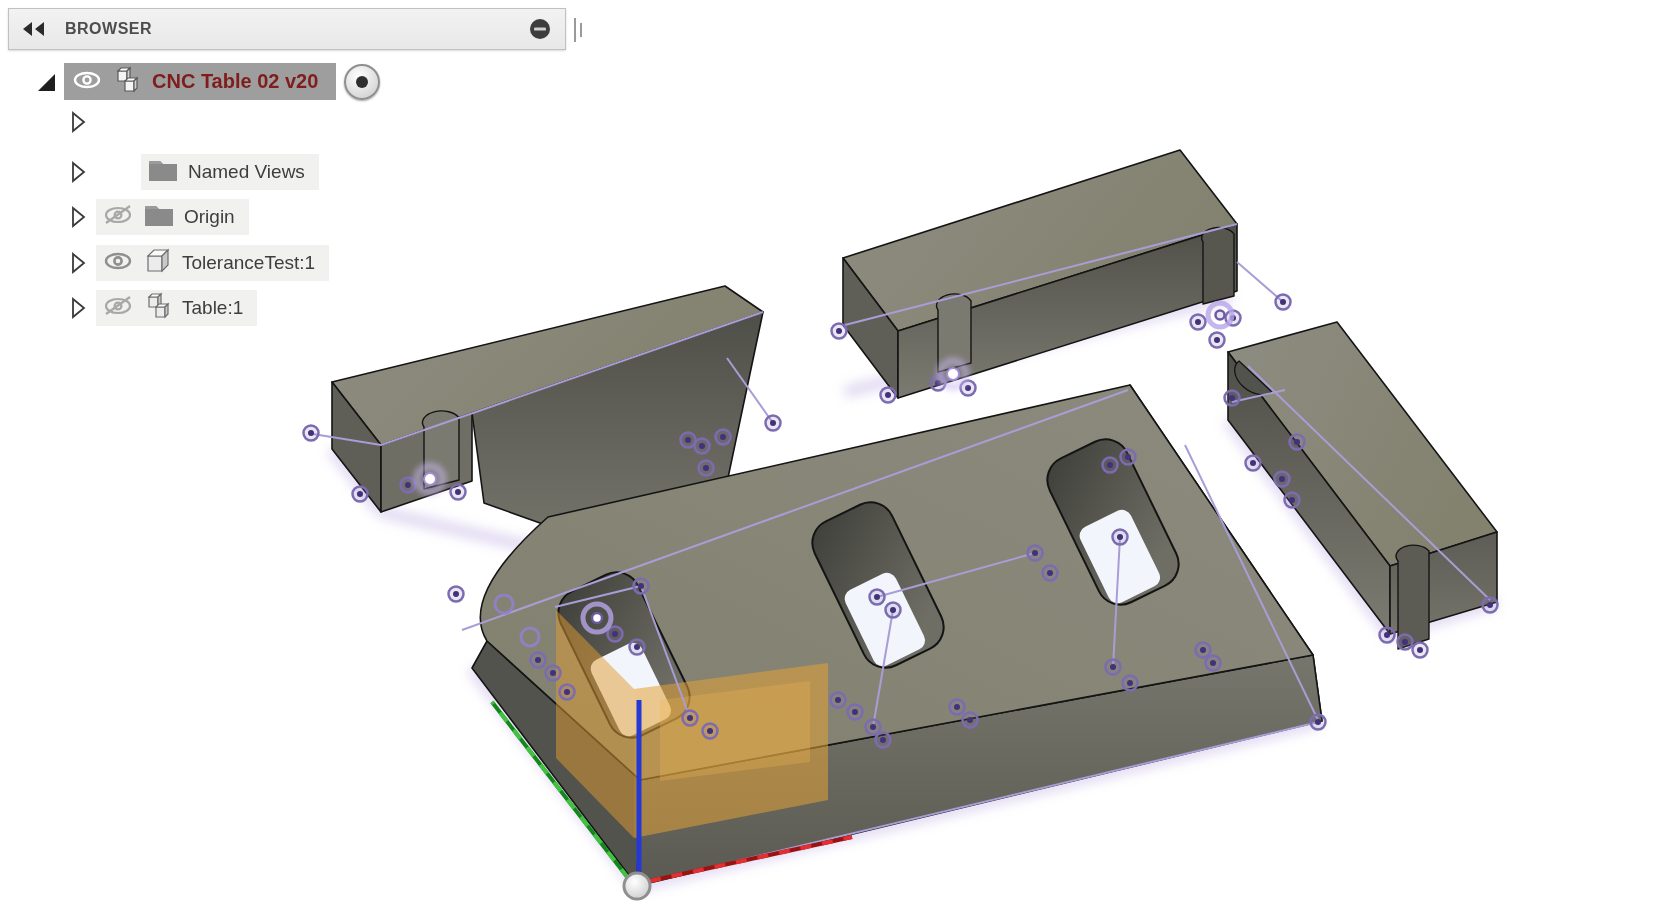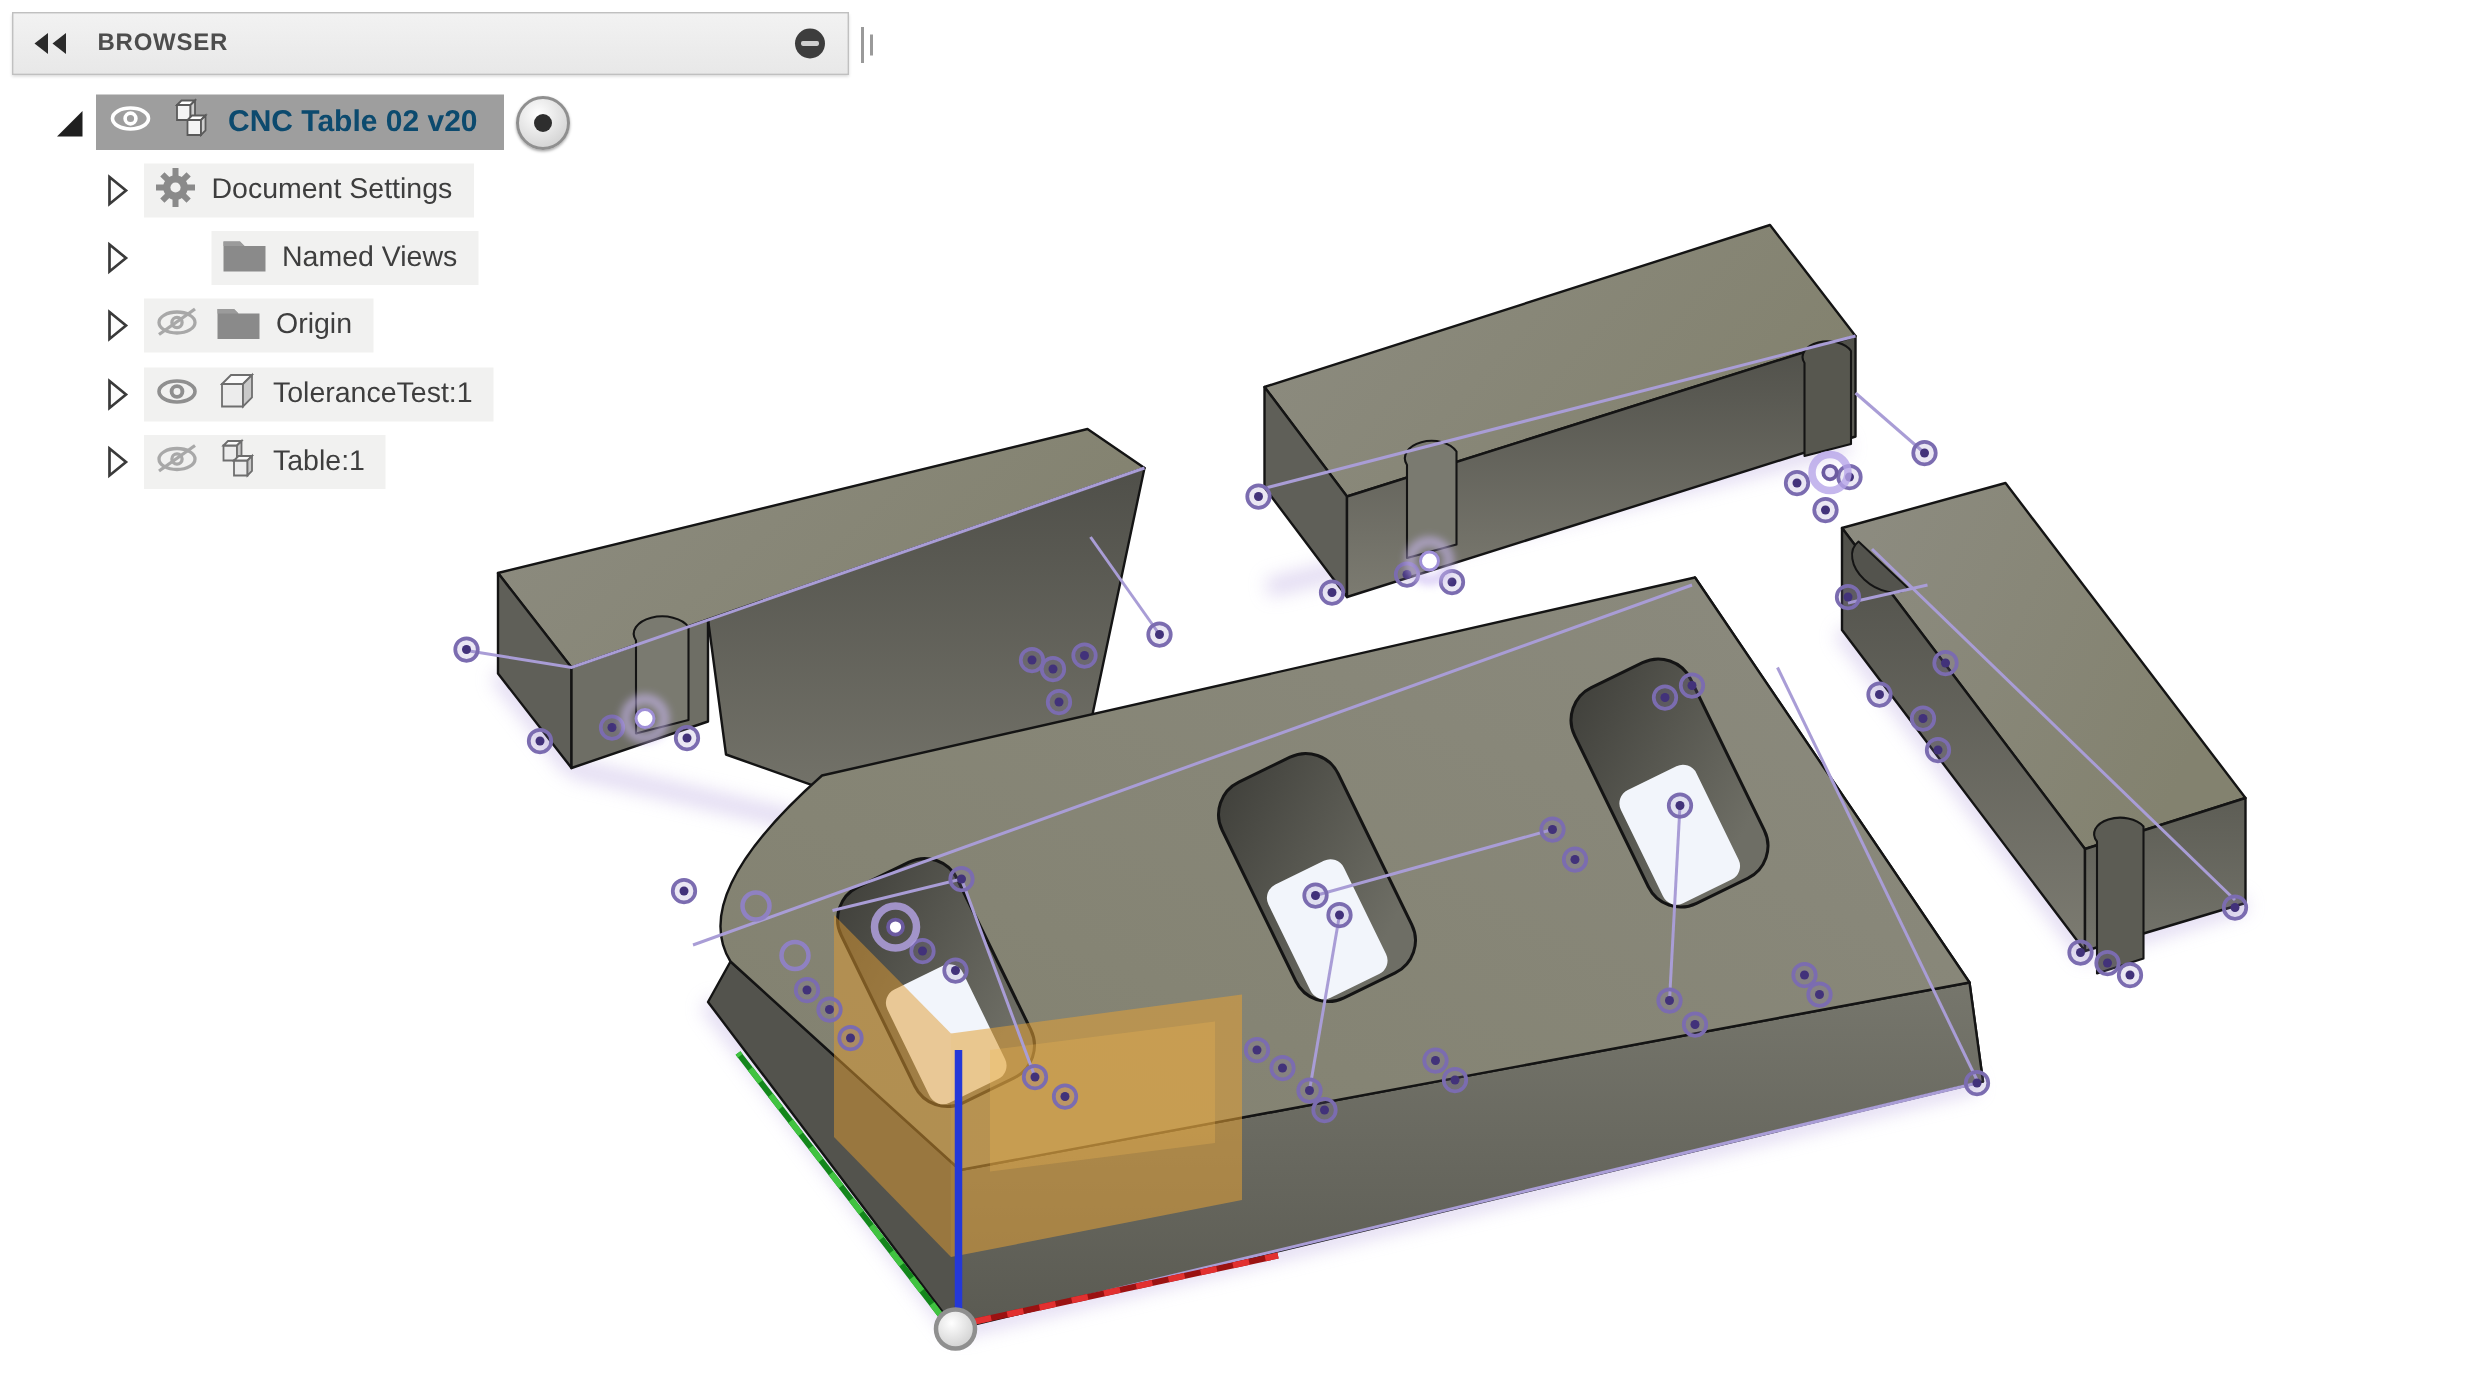--- a/index.html
+++ b/index.html
@@ -16,21 +16,21 @@
   .hdr-right{position:absolute;right:14px;top:9px;}
   .drag-handle{position:absolute;left:574px;top:18px;width:10px;height:26px;}
   .drag-handle span{position:absolute;width:2px;background:#9a9a9a;}
   .drag-handle .b1{left:0;top:0;height:24px;}
   .drag-handle .b2{left:6px;top:5px;height:14px;}
 
   .row{position:absolute;display:flex;align-items:center;}
   .row-bg{display:flex;align-items:center;background:#f1f1f0;height:36px;padding:0 14px 0 6px;gap:9px;}
   .row-label{font-size:19px;color:#3e3e3e;white-space:nowrap;}
   .sel-bg{display:flex;align-items:center;background:#9e9e9e;height:37px;padding:0 18px 0 8px;gap:10px;}
-  .sel-label{font-size:20px;color:#0c4a6e;font-weight:700;white-space:nowrap;}
+  .sel-label{font-size:20px;color:#7f1d1d;font-weight:700;white-space:nowrap;}
   .arrow-cell{width:24px;display:flex;justify-content:center;margin-right:6px;}
   .radio-activate{margin-left:8px;width:32px;height:32px;border-radius:50%;
     background:radial-gradient(circle at 40% 32%,#ffffff,#d6d6d6 75%,#bdbdbd);
     border:2px solid #8f8f8f;box-shadow:0 1px 2px rgba(0,0,0,.35);
     display:flex;align-items:center;justify-content:center;}
   .radio-dot{width:12px;height:12px;border-radius:50%;background:#2e2e2e;}
 </style>
 </head>
 <body>
 
@@ -343,41 +343,20 @@
         <span class="radio-dot"></span>
       </span>
 </div>
 
 <div class="row" style="left:66px;top:109px;">
   <span class="arrow-cell">
     <svg width="18" height="26" viewBox="0 0 18 26">
           <polygon points="4,4 15,13 4,22" fill="#fdfdfd" stroke="#3a3a3a" stroke-width="1.8"></polygon>
         </svg>
   </span>
-  <div class="row-bg">
-    <span>
-      <svg width="30" height="30" viewBox="0 0 30 30">
-        <g fill="#8a8a8a">
-          <rect x="13" y="2" width="4" height="6"></rect>
-              <rect x="13" y="22" width="4" height="6"></rect>
-          <rect x="2" y="13" width="6" height="4"></rect>
-              <rect x="22" y="13" width="6" height="4"></rect>
-          <g transform="rotate(45 15 15)">
-            <rect x="13" y="2.6" width="4" height="6"></rect>
-                <rect x="13" y="21.4" width="4" height="6"></rect>
-            <rect x="2.6" y="13" width="6" height="4"></rect>
-                <rect x="21.4" y="13" width="6" height="4"></rect>
-          </g>
-          <circle cx="15" cy="15" r="8.2"></circle>
-        </g>
-        <circle cx="15" cy="15" r="3.4" fill="#f1f1f0"></circle>
-      </svg>
-    </span>
-    <span class="row-label">Document Settings</span>
-  </div>
 </div>
 
 <div class="row" style="left:66px;top:154px;gap:45px;">
   <span class="arrow-cell">
     <svg width="18" height="26" viewBox="0 0 18 26">
           <polygon points="4,4 15,13 4,22" fill="#fdfdfd" stroke="#3a3a3a" stroke-width="1.8"></polygon>
         </svg>
   </span>
   <div class="row-bg">
     <span>

